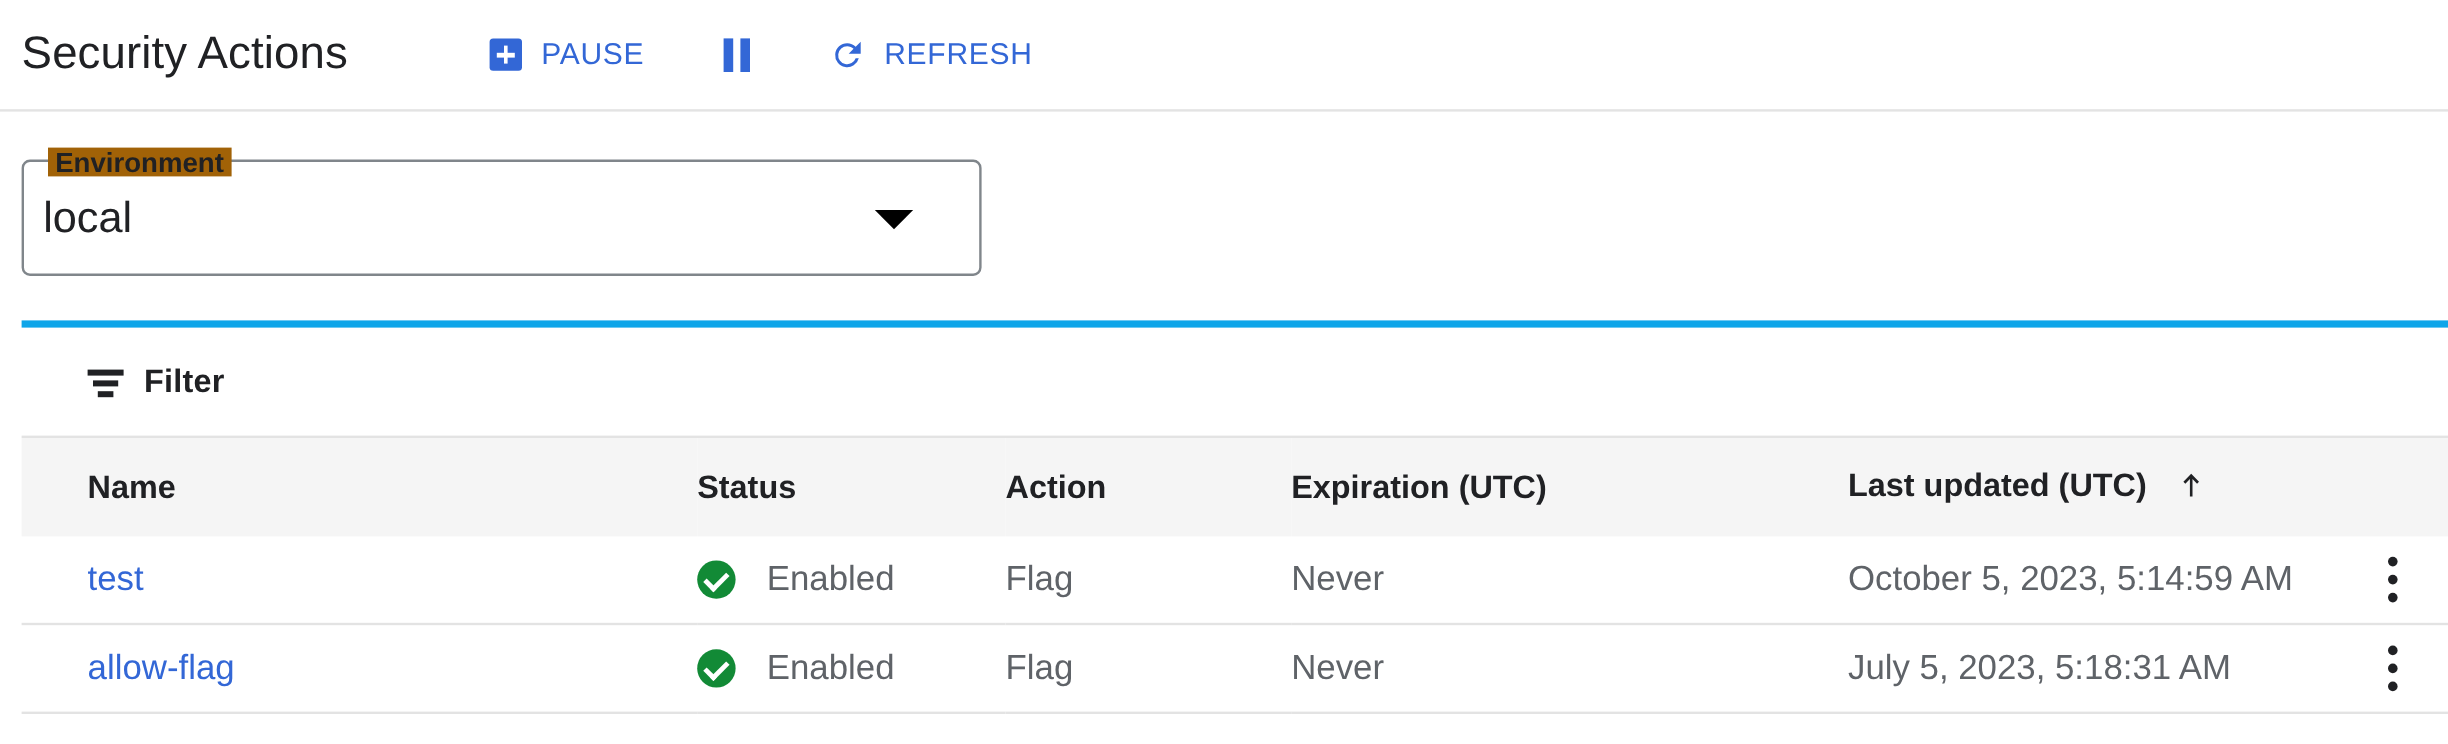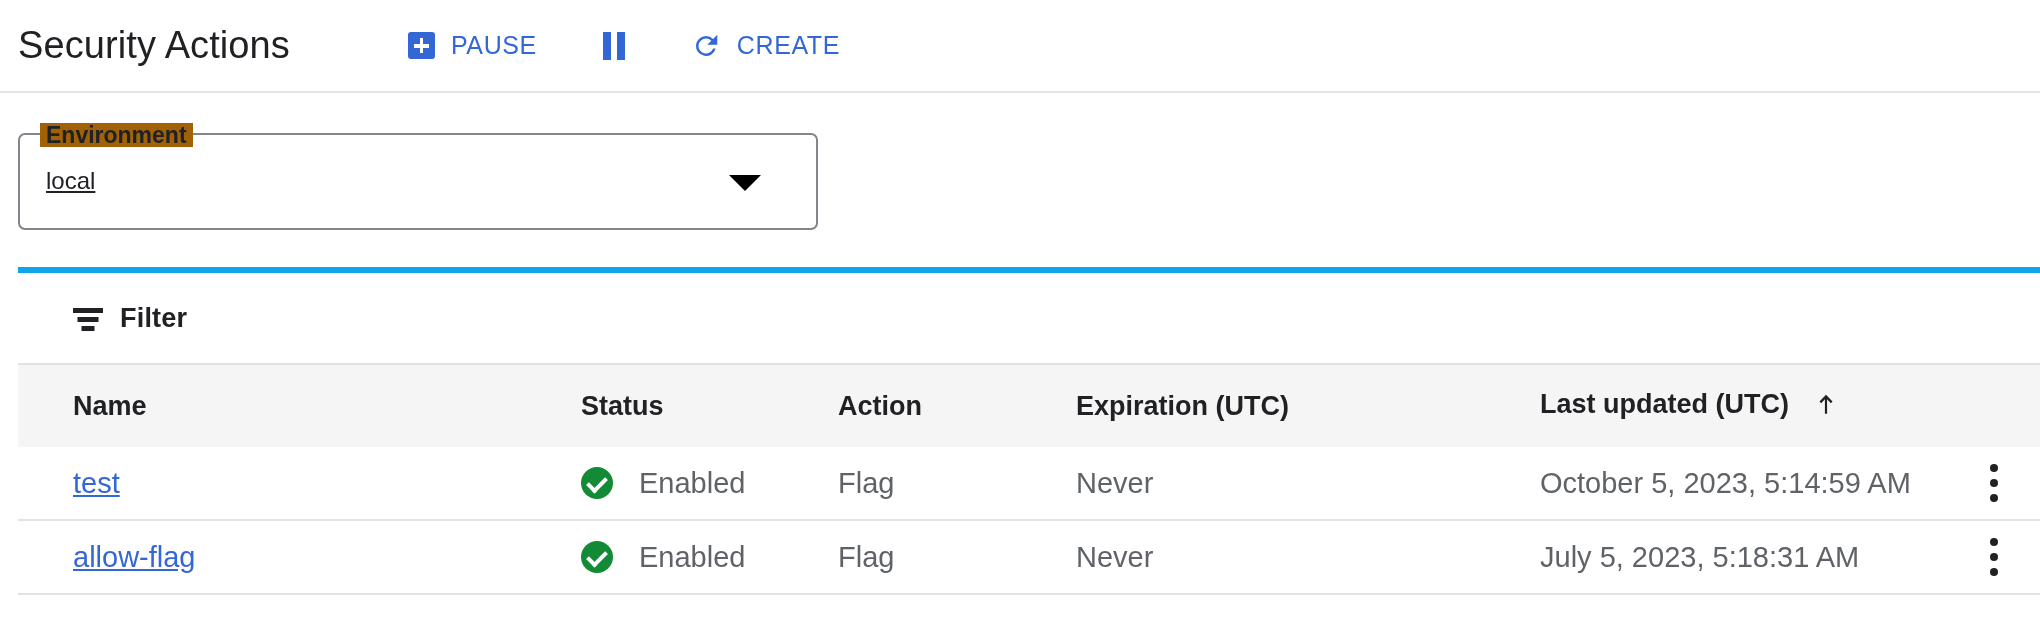--- a/index.html
+++ b/index.html
@@ -107,26 +107,25 @@
     background: #a16207;
     padding: 0 6px;
     font-size: 23px;
     color: #202124;
     font-weight: 700;
     line-height: 24px;
     white-space: nowrap;
   }
   .env-value {
     position: absolute;
-    left: 26px;
+    left: 16px;
     top: 26px;
-    font-size: 24px;
+    font-size: 36px;
     color: #202124;
     line-height: 40px;
-    text-decoration: underline;
   }
   .env-arrow {
     position: absolute;
     right: 55px;
     top: 40px;
     width: 0; height: 0;
     border-left: 16px solid transparent;
     border-right: 16px solid transparent;
     border-top: 16px solid #000000;
   }
@@ -215,21 +214,20 @@
   .col-menu   { width: 63px; }
 
   .sort-arrow {
     display: inline-block;
     margin-left: 16px;
     vertical-align: -4px;
   }
 
   .row-link {
     color: #3367d6;
-    text-decoration: underline;
     font-size: 29px;
     cursor: pointer;
   }
 
   .status-cell { display: flex; align-items: center; gap: 26px; }
   .icon-check-circle {
     width: 32px; height: 32px;
     border-radius: 50%;
     background: #128a36;
     position: relative;
@@ -274,21 +272,21 @@
     </button>
 
     <button class="tool-btn">
       <span class="icon-pause"></span>
     </button>
 
     <button class="tool-btn">
       <svg class="icon-refresh" width="30" height="30" viewBox="0 0 24 24">
         <path d="M17.65 6.35A7.96 7.96 0 0 0 12 4a8 8 0 1 0 7.73 10h-2.08A6 6 0 1 1 12 6c1.66 0 3.14.69 4.22 1.78L13 11h8V3l-3.35 3.35z" fill="#3367d6"></path>
       </svg>
-      <span class="label">CREATE</span>
+      <span class="label">REFRESH</span>
     </button>
 
   </div>
 </div>
 
 <div class="env-area">
   <div class="env-field">
     <div class="env-notch">Environment</div>
     <div class="env-value">local</div>
     <div class="env-arrow"></div>

